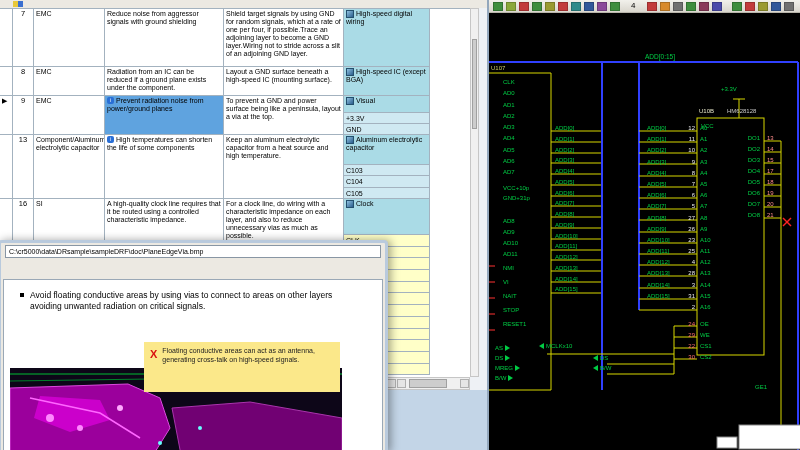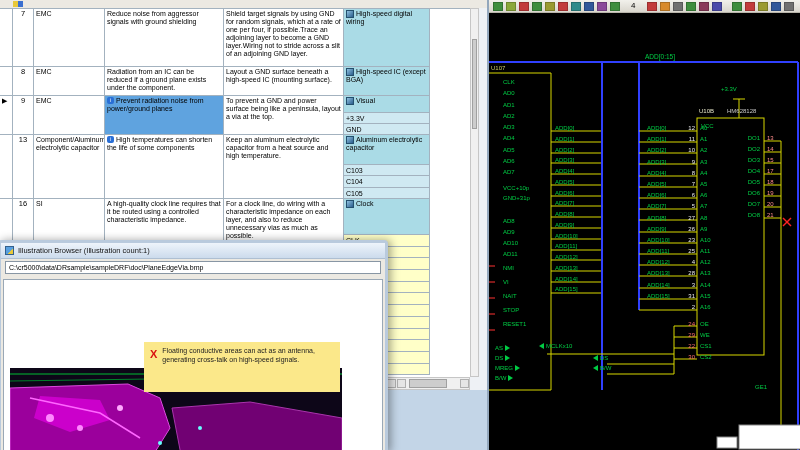--- a/index.html
+++ b/index.html
@@ -492,28 +492,28 @@
           <span>DS</span>
       </div>
       <div class="lblrow" style="left:104px;top:352px">
         <span class="ar left"></span>
           <span>B/W</span>
       </div>
     </div>
   </div>
 
   <div id="illu">
-    <div class="titlebar">
-      <span class="wicon"></span>
-      <span class="title">Illustration Browser (Illustration count:1)</span>
-    </div>
     <div class="pathbar">
       <div class="pathfield">C:\cr5000\data\DRsample\sampleDRF\doc\PlaneEdgeVia.bmp</div>
     </div>
     <div class="content">
+      <div class="bullet-row">
+        <span class="bullet-sq"></span>
+        <span class="bullet-text">Avoid floating conductive areas by using vias to connect to areas on other layers avoiding unwanted radiation on critical signals.</span>
+      </div>
       <div class="callout">
         <span class="xmark">X</span>
         <span class="ctext">Floating conductive areas can act as an antenna, generating cross-talk on high-speed signals.</span>
       </div>
       <svg class="pcb" width="332" height="92" viewBox="0 0 332 92">
         <rect x="0" y="0" width="332" height="92" fill="#0d0618"></rect>
         <line x1="0" y1="6" x2="332" y2="6" stroke="#00bb33" stroke-width="1"></line>
         <line x1="0" y1="13" x2="210" y2="10" stroke="#00802a" stroke-width="1"></line>
         <polygon points="0,20 118,16 150,30 160,60 140,92 0,92" fill="#b400b4" stroke="#ff55ff" stroke-width="1" opacity="0.85"></polygon>
         <polygon points="162,40 240,34 332,50 332,92 172,92" fill="#8a008a" stroke="#d040d0" stroke-width="1" opacity="0.8"></polygon>

